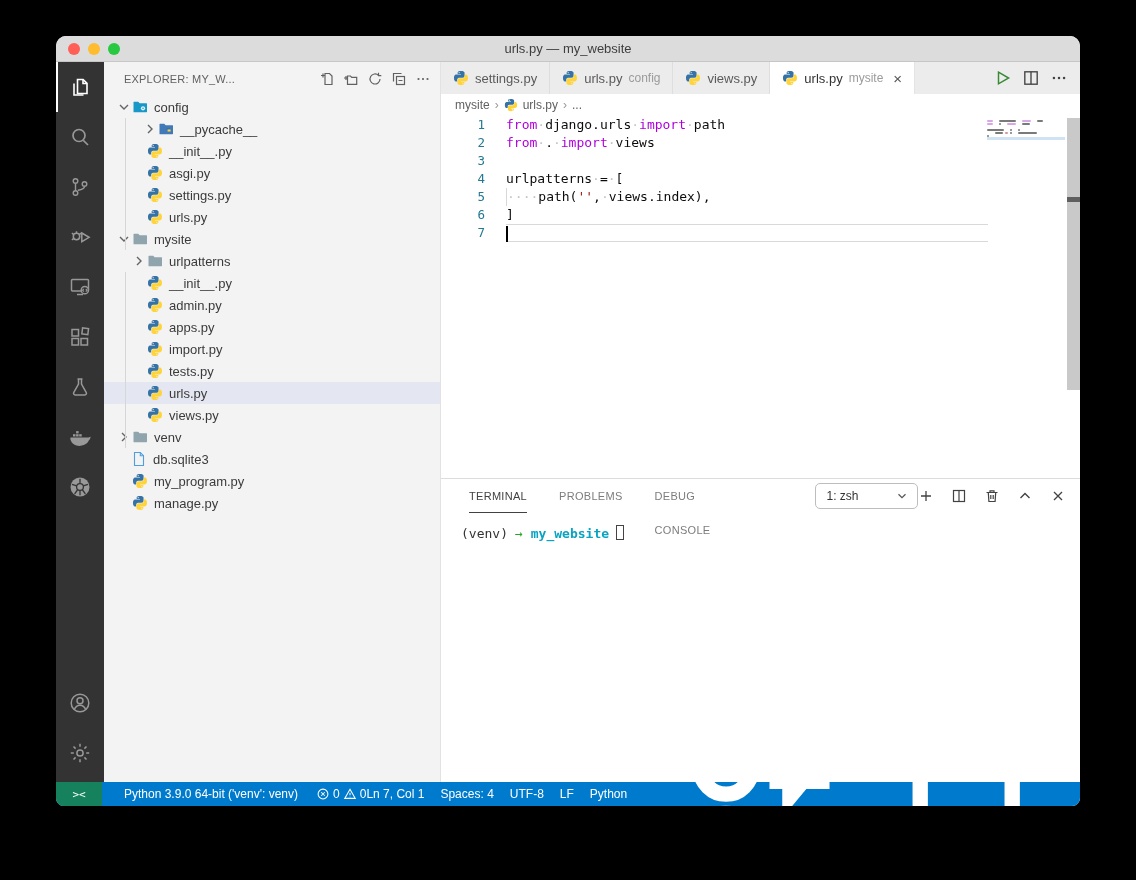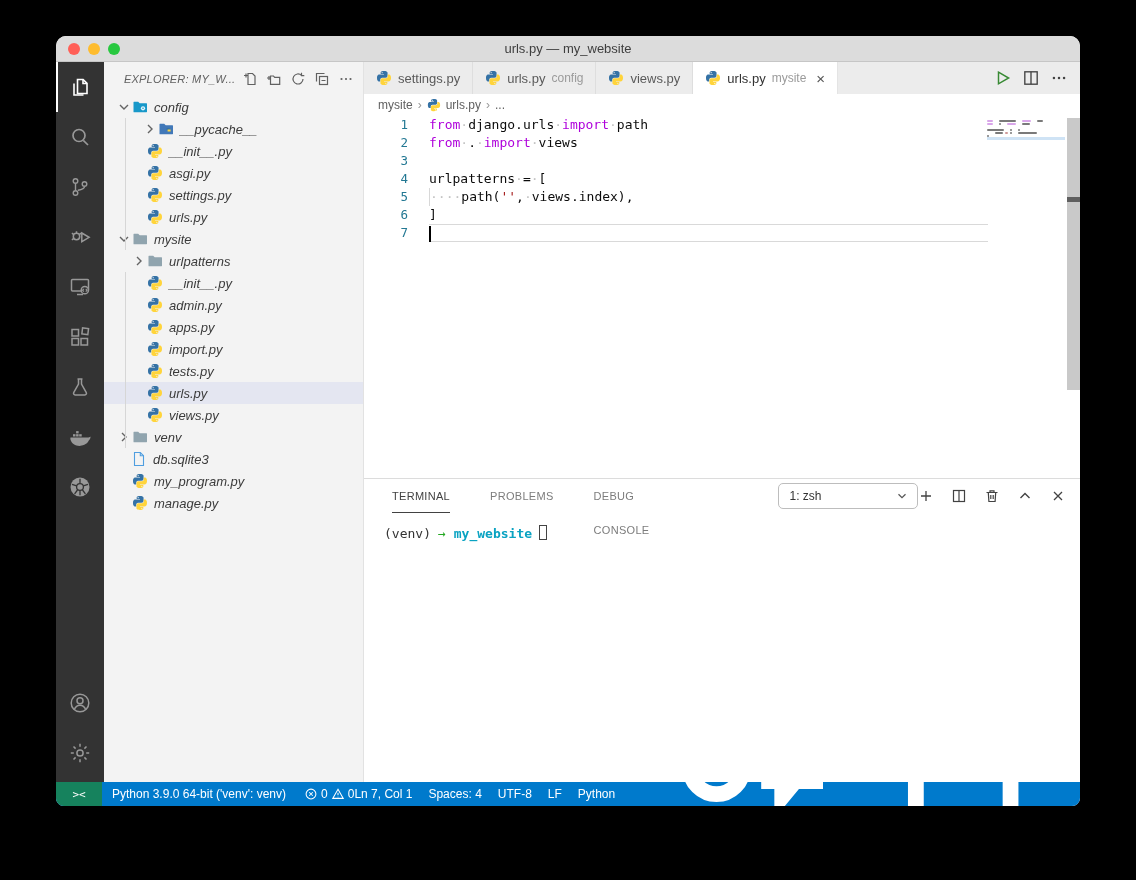--- a/index.html
+++ b/index.html
@@ -27,22 +27,22 @@
                  justify-content:space-between; flex:0 0 auto; }
   .ab-item { width:48px; height:50px; display:flex; align-items:center; justify-content:center;
              color:#989898; position:relative; cursor:pointer; }
   .ab-item .icon { width:24px; height:24px; }
   .ab-item.active { color:#ffffff; }
   .ab-item.active::before { content:""; position:absolute; left:0; top:0; bottom:0;
                             width:2px; background:#fff; }
   .ab-bottom { padding-bottom:4px; }
 
   
-  .sidebar { width:260px; background:#f3f3f3; border-right:1px solid #e2e2e2;
-             display:flex; flex-direction:column; flex:0 0 auto;font-style:italic; }
+  .sidebar { width:337px; background:#f3f3f3; border-right:1px solid #e2e2e2;
+             display:flex; flex-direction:column; flex:0 0 auto; }
   .sb-header { height:34px; display:flex; align-items:center; padding:0 8px 0 20px;
                flex:0 0 auto; }
   .sb-title { font-size:11px; color:#616161; letter-spacing:.2px; white-space:nowrap;
               overflow:hidden; flex:1 1 auto; }
   .sb-actions { display:flex; gap:6px; align-items:center; }
   .sb-actions .icon { width:18px; height:18px; color:#616161; padding:1px; cursor:pointer; }
   .tree { position:relative; flex:1 1 auto; overflow:hidden; }
   .tree-item { height:22px; display:flex; align-items:center; font-size:13px; color:#3b3b3b;
                cursor:pointer; white-space:nowrap; }
   .tree-item.selected { background:#e4e6f1; }
@@ -92,21 +92,21 @@
   .mm-seg { height:2px; border-radius:1px; }
   .scrollbar { position:absolute; top:0; right:0; width:14px; height:100%; }
   .scroll-thumb { position:absolute; top:2px; right:0; width:13px; height:272px; background:#c9c9c9; }
   .scroll-mark { position:absolute; top:81px; right:0; width:13px; height:5px; background:#5f5f5f; }
 
   
   .panel { height:304px; border-top:1px solid #dcdcdc; flex:0 0 auto; display:flex;
            flex-direction:column; background:#fff; }
   .panel-header { height:34px; display:flex; align-items:center; padding:0 14px 0 28px;
                   flex:0 0 auto; }
-  .panel-tabs { display:flex; gap:40px; }
+  .panel-tabs { display:flex; gap:32px; }
   .panel-tab { font-size:11px; letter-spacing:.3px; color:#7c7c7c; height:34px;
                line-height:34px; cursor:pointer; border-bottom:1px solid transparent; }
   .panel-tab.active { color:#424242; border-bottom:1px solid #424242; }
   .term-select { margin-left:105px; width:148px; height:26px; border:1px solid #bdbdbd;
                  border-radius:5px; background:#fff; display:flex; align-items:center;
                  padding:0 8px 0 10px; font-size:12px; color:#333; cursor:pointer; }
   .term-select .icon { width:14px; height:14px; margin-left:auto; color:#555; }
   .panel-actions { margin-left:auto; display:flex; gap:17px; align-items:center; }
   .panel-actions .icon { width:16px; height:16px; color:#424242; cursor:pointer; }
   .terminal { flex:1 1 auto; padding:12px 0 0 20px; font-family:"DejaVu Sans Mono", monospace;
@@ -117,21 +117,21 @@
               vertical-align:-2px; margin-left:7px; }
 
   
   .statusbar { height:24px; background:#007acc; display:flex; align-items:center;
                color:#fff; font-size:12px; flex:0 0 auto; }
   .sb-remote { width:46px; height:24px; background:#16825d; display:flex; align-items:center;
                justify-content:center; font-family:"DejaVu Sans Mono", monospace;
                font-size:11px; cursor:pointer; flex:0 0 auto; }
   .status-item { display:flex; align-items:center; gap:4px; cursor:pointer; white-space:nowrap; }
   .status-item .icon { width:14px; height:14px; color:#fff; }
-  .sb-left { display:flex; gap:18px; margin-left:10px; align-items:center; }
+  .sb-left { display:flex; gap:18px; margin-left:22px; align-items:center; }
   .sb-right { margin-left:auto; display:flex; gap:16px; margin-right:12px; align-items:center; }
   .probs { display:flex; gap:3px; align-items:center; }
   .icon svg { width:100%; height:100%; display:block; }
 </style>
 </head>
 <body>
 
 <div class="canvas">
   <div class="window">
 

